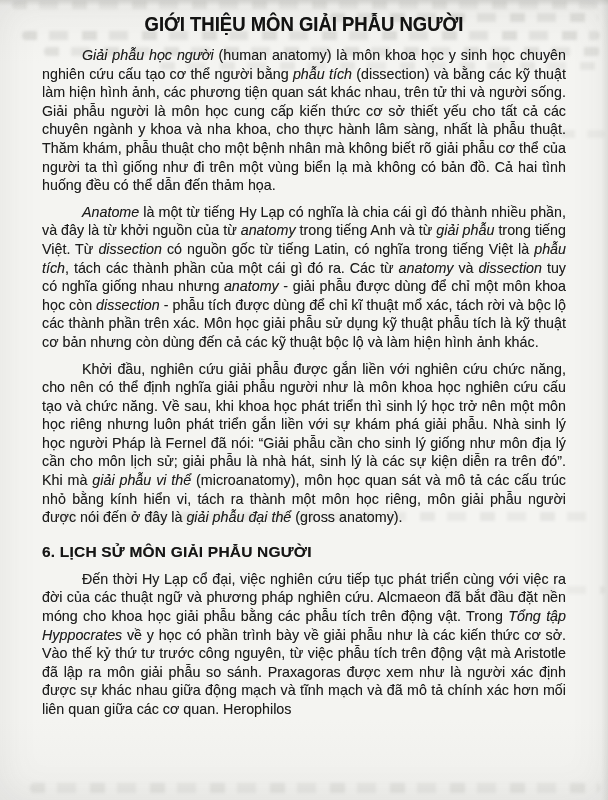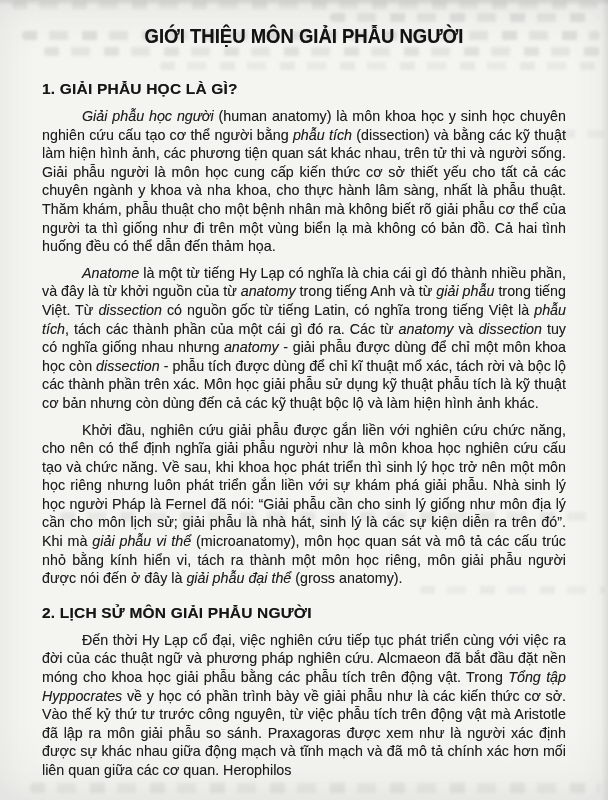--- a/index.html
+++ b/index.html
@@ -19,21 +19,20 @@
     inset: 0;
     background: linear-gradient(180deg, #f0f0ed 0%, #f4f4f1 8%, #f4f4f1 90%, #efefec 100%);
     box-shadow: inset 0 0 38px rgba(90,90,85,0.10);
   }
   .content {
     position: absolute;
     left: 42px;
     right: 42px;
     top: 10px;
     bottom: 0;
-    margin-top: 12px;
   }
   .doc-title {
     margin: 0;
     text-align: center;
     font-family: "Liberation Sans", sans-serif;
     font-weight: 700;
     font-size: 21px;
     line-height: 28px;
     color: #131312;
     letter-spacing: 0px;
@@ -98,21 +97,20 @@
   <div class="bleed" style="left:60px; top:512px; width:540px; height:9px; opacity:0.45;"></div>
   <div class="bleed" style="left:420px; top:586px; width:185px; height:8px; opacity:0.4;"></div>
   <div class="bleed" style="left:560px; top:130px; width:45px; height:8px; opacity:0.4;"></div>
   <div class="bleed" style="left:30px; top:783px; width:570px; height:10px; opacity:0.5;"></div>
   <div class="edge-shade" style="left:0; top:0; width:608px; height:6px; background:linear-gradient(180deg, rgba(110,110,105,0.18), rgba(110,110,105,0));"></div>
   <div class="edge-shade" style="right:0; top:0; width:7px; height:800px; background:linear-gradient(270deg, rgba(110,110,105,0.12), rgba(110,110,105,0));"></div>
 
   <div class="content">
     <h1 class="doc-title">GIỚI THIỆU MÔN GIẢI PHẪU NGƯỜI</h1>
     <div id="sections">
-        <div class="section-heading">1. GIẢI PHẪU HỌC LÀ GÌ?</div>
         <p class="paragraph"><span class="it">Giải phẫu học người</span><span> (human anatomy) là môn khoa học y sinh học chuyên nghiên cứu cấu tạo cơ thể người bằng </span><span class="it">phẫu tích</span><span> (dissection) và bằng các kỹ thuật làm hiện hình ảnh, các phương tiện quan sát khác nhau, trên tử thi và người sống. Giải phẫu người là môn học cung cấp kiến thức cơ sở thiết yếu cho tất cả các chuyên ngành y khoa và nha khoa, cho thực hành lâm sàng, nhất là phẫu thuật. Thăm khám, phẫu thuật cho một bệnh nhân mà không biết rõ giải phẫu cơ thể của người ta thì giống như đi trên một vùng biển lạ mà không có bản đồ. Cả hai tình huống đều có thể dẫn đến thảm họa.</span></p>
         <p class="paragraph"><span class="it">Anatome</span><span> là một từ tiếng Hy Lạp có nghĩa là chia cái gì đó thành nhiều phần, và đây là từ khởi nguồn của từ </span><span class="it">anatomy</span><span> trong tiếng Anh và từ </span><span class="it">giải phẫu</span><span> trong tiếng Việt. Từ </span><span class="it">dissection</span><span> có nguồn gốc từ tiếng Latin, có nghĩa trong tiếng Việt là </span><span class="it">phẫu tích</span><span>, tách các thành phần của một cái gì đó ra. Các từ </span><span class="it">anatomy</span><span> và </span><span class="it">dissection</span><span> tuy có nghĩa giống nhau nhưng </span><span class="it">anatomy</span><span> - giải phẫu được dùng để chỉ một môn khoa học còn </span><span class="it">dissection</span><span> - phẫu tích được dùng để chỉ kĩ thuật mổ xác, tách rời và bộc lộ các thành phần trên xác. Môn học giải phẫu sử dụng kỹ thuật phẫu tích là kỹ thuật cơ bản nhưng còn dùng đến cả các kỹ thuật bộc lộ và làm hiện hình ảnh khác.</span></p>
         <p class="paragraph"><span>Khởi đầu, nghiên cứu giải phẫu được gắn liền với nghiên cứu chức năng, cho nên có thể định nghĩa giải phẫu người như là môn khoa học nghiên cứu cấu tạo và chức năng. Về sau, khi khoa học phát triển thì sinh lý học trở nên một môn học riêng nhưng luôn phát triển gắn liền với sự khám phá giải phẫu. Nhà sinh lý học người Pháp là Fernel đã nói: “Giải phẫu cần cho sinh lý giống như môn địa lý cần cho môn lịch sử; giải phẫu là nhà hát, sinh lý là các sự kiện diễn ra trên đó”. Khi mà </span><span class="it">giải phẫu vi thể</span><span> (microanatomy), môn học quan sát và mô tả các cấu trúc nhỏ bằng kính hiển vi, tách ra thành một môn học riêng, môn giải phẫu người được nói đến ở đây là </span><span class="it">giải phẫu đại thể</span><span> (gross anatomy).</span></p>
-        <div class="section-heading">2. LỊCH SỬ MÔN GIẢI PHẪU NGƯỜI</div>
+        <div class="section-heading">6. LỊCH SỬ MÔN GIẢI PHẪU NGƯỜI</div>
         <p class="paragraph"><span>Đến thời Hy Lạp cổ đại, việc nghiên cứu tiếp tục phát triển cùng với việc ra đời của các thuật ngữ và phương pháp nghiên cứu. Alcmaeon đã bắt đầu đặt nền móng cho khoa học giải phẫu bằng các phẫu tích trên động vật. Trong </span><span class="it">Tổng tập Hyppocrates</span><span> về y học có phần trình bày về giải phẫu như là các kiến thức cơ sở. Vào thế kỷ thứ tư trước công nguyên, từ việc phẫu tích trên động vật mà Aristotle đã lập ra môn giải phẫu so sánh. Praxagoras được xem như là người xác định được sự khác nhau giữa động mạch và tĩnh mạch và đã mô tả chính xác hơn mối liên quan giữa các cơ quan. Herophilos</span></p>
       </div>
   </div>
 </div>
 
 </body></html>

